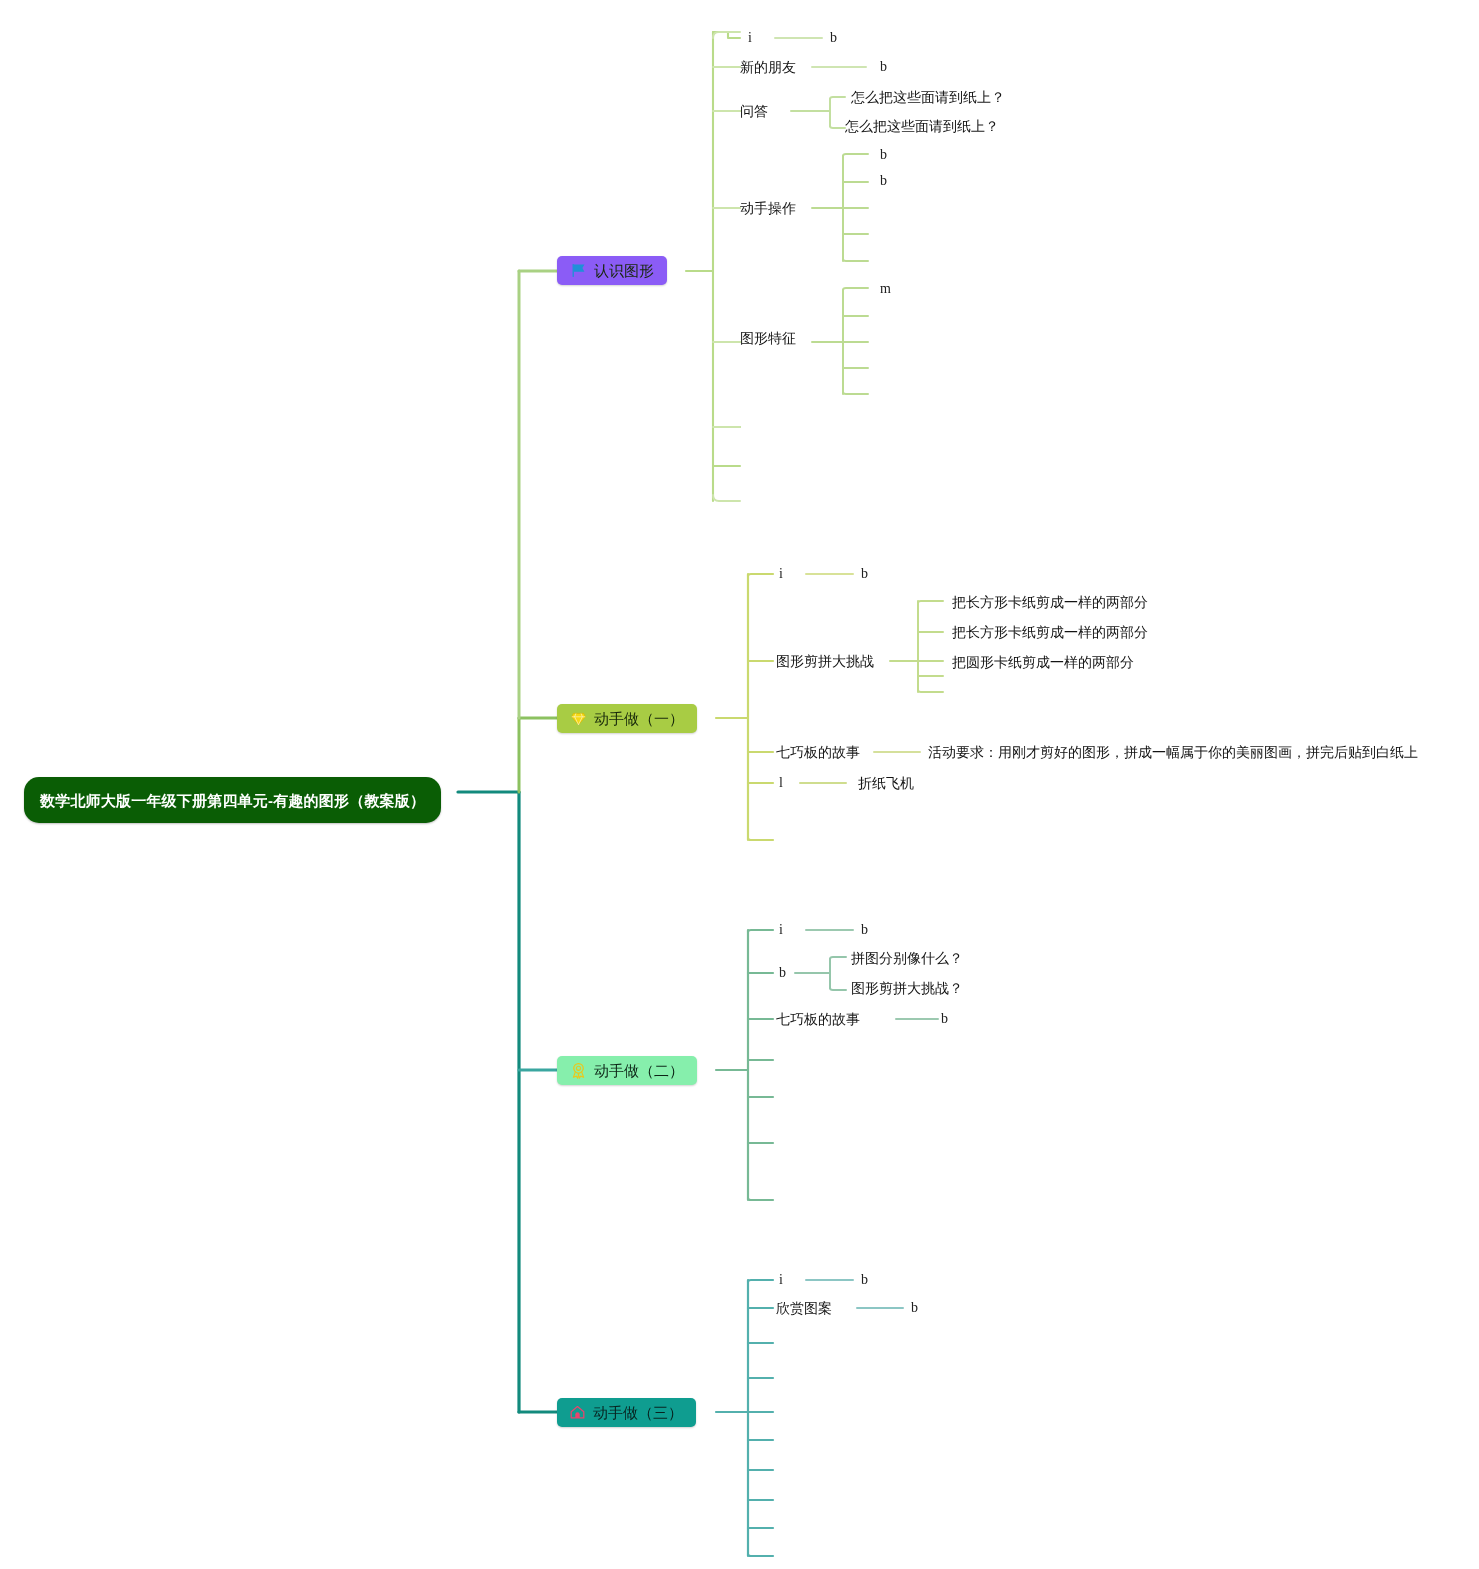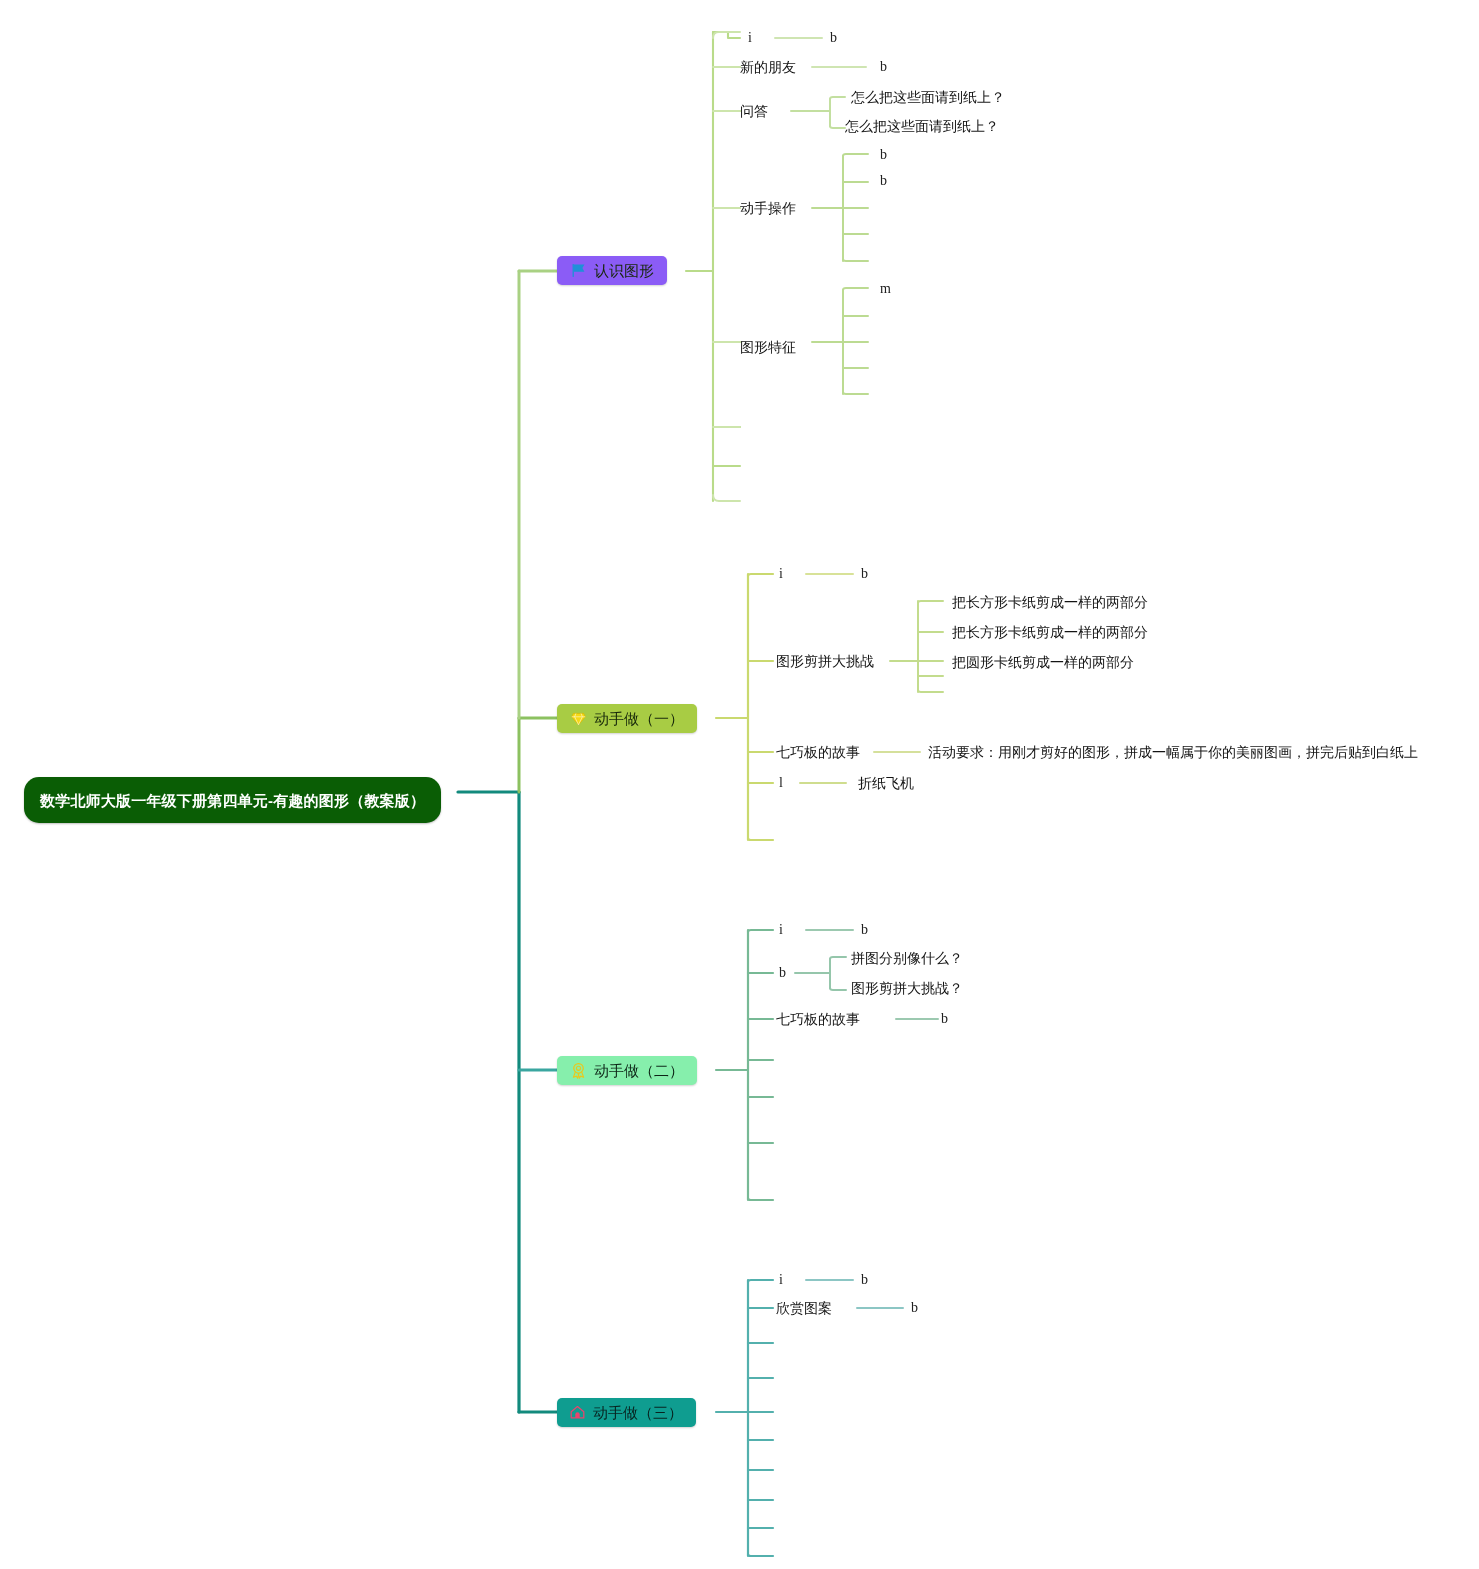--- a/index.html
+++ b/index.html
@@ -277,21 +277,21 @@
   <div class="leaf mono" style="left:880px; top:60px;">b</div>
 
   <div class="leaf" style="left:740px; top:104px;">问答</div>
   <div class="leaf" style="left:851px; top:90px;">怎么把这些面请到纸上？</div>
   <div class="leaf" style="left:845px; top:119px;">怎么把这些面请到纸上？</div>
 
   <div class="leaf" style="left:740px; top:201px;">动手操作</div>
   <div class="leaf mono" style="left:880px; top:148px;">b</div>
   <div class="leaf mono" style="left:880px; top:174px;">b</div>
 
-  <div class="leaf" style="left:740px; top:340px;">图形特征</div>
+  <div class="leaf" style="left:740px; top:331px;">图形特征</div>
   <div class="leaf mono" style="left:880px; top:282px;">m</div>
 
   <div class="branch-node b2">
     <svg class="node-icon" viewBox="0 0 20 20">
       <path d="M4,4 H16 L18,8 L10,17.5 L2,8 Z" fill="#f5d916" stroke="#d8b400" stroke-width="0.8"></path>
       <path d="M2,8 H18 M7,4 L5.5,8 L10,17.5 M13,4 L14.5,8 L10,17.5" fill="none" stroke="#ffffff" stroke-width="0.7" opacity="0.85"></path>
     </svg>
     <span class="branch-label">动手做（一）</span>
   </div>
 

